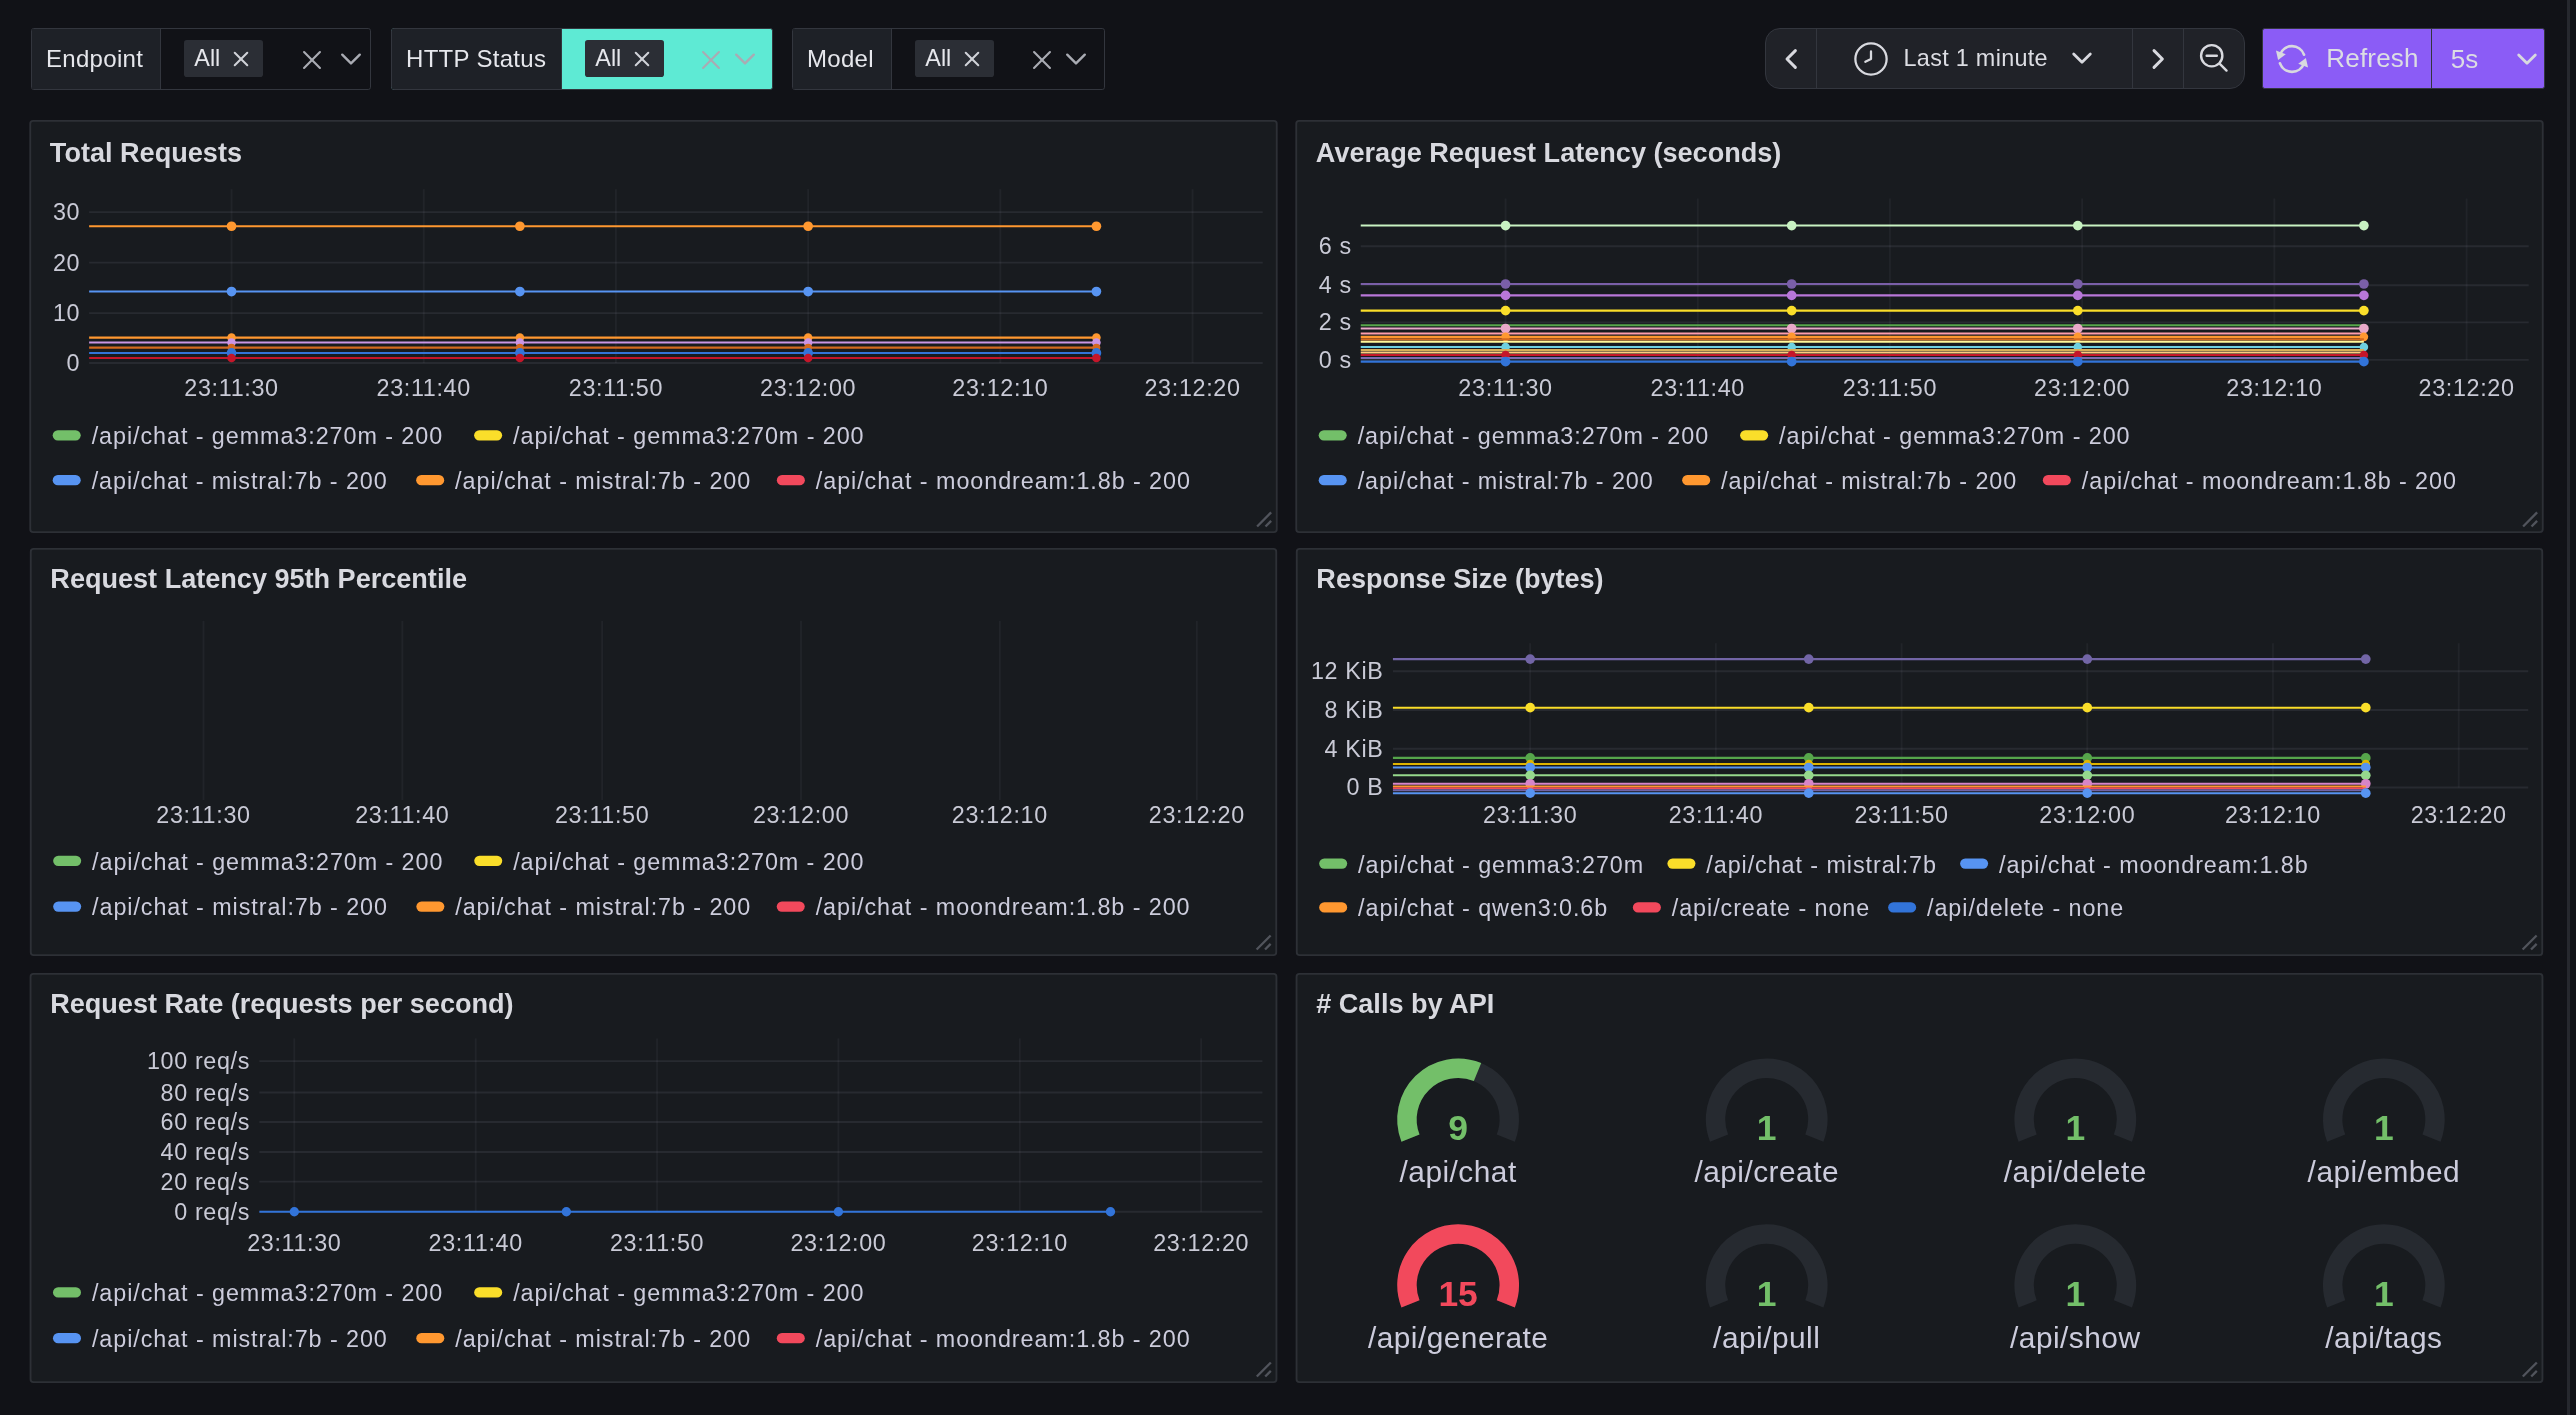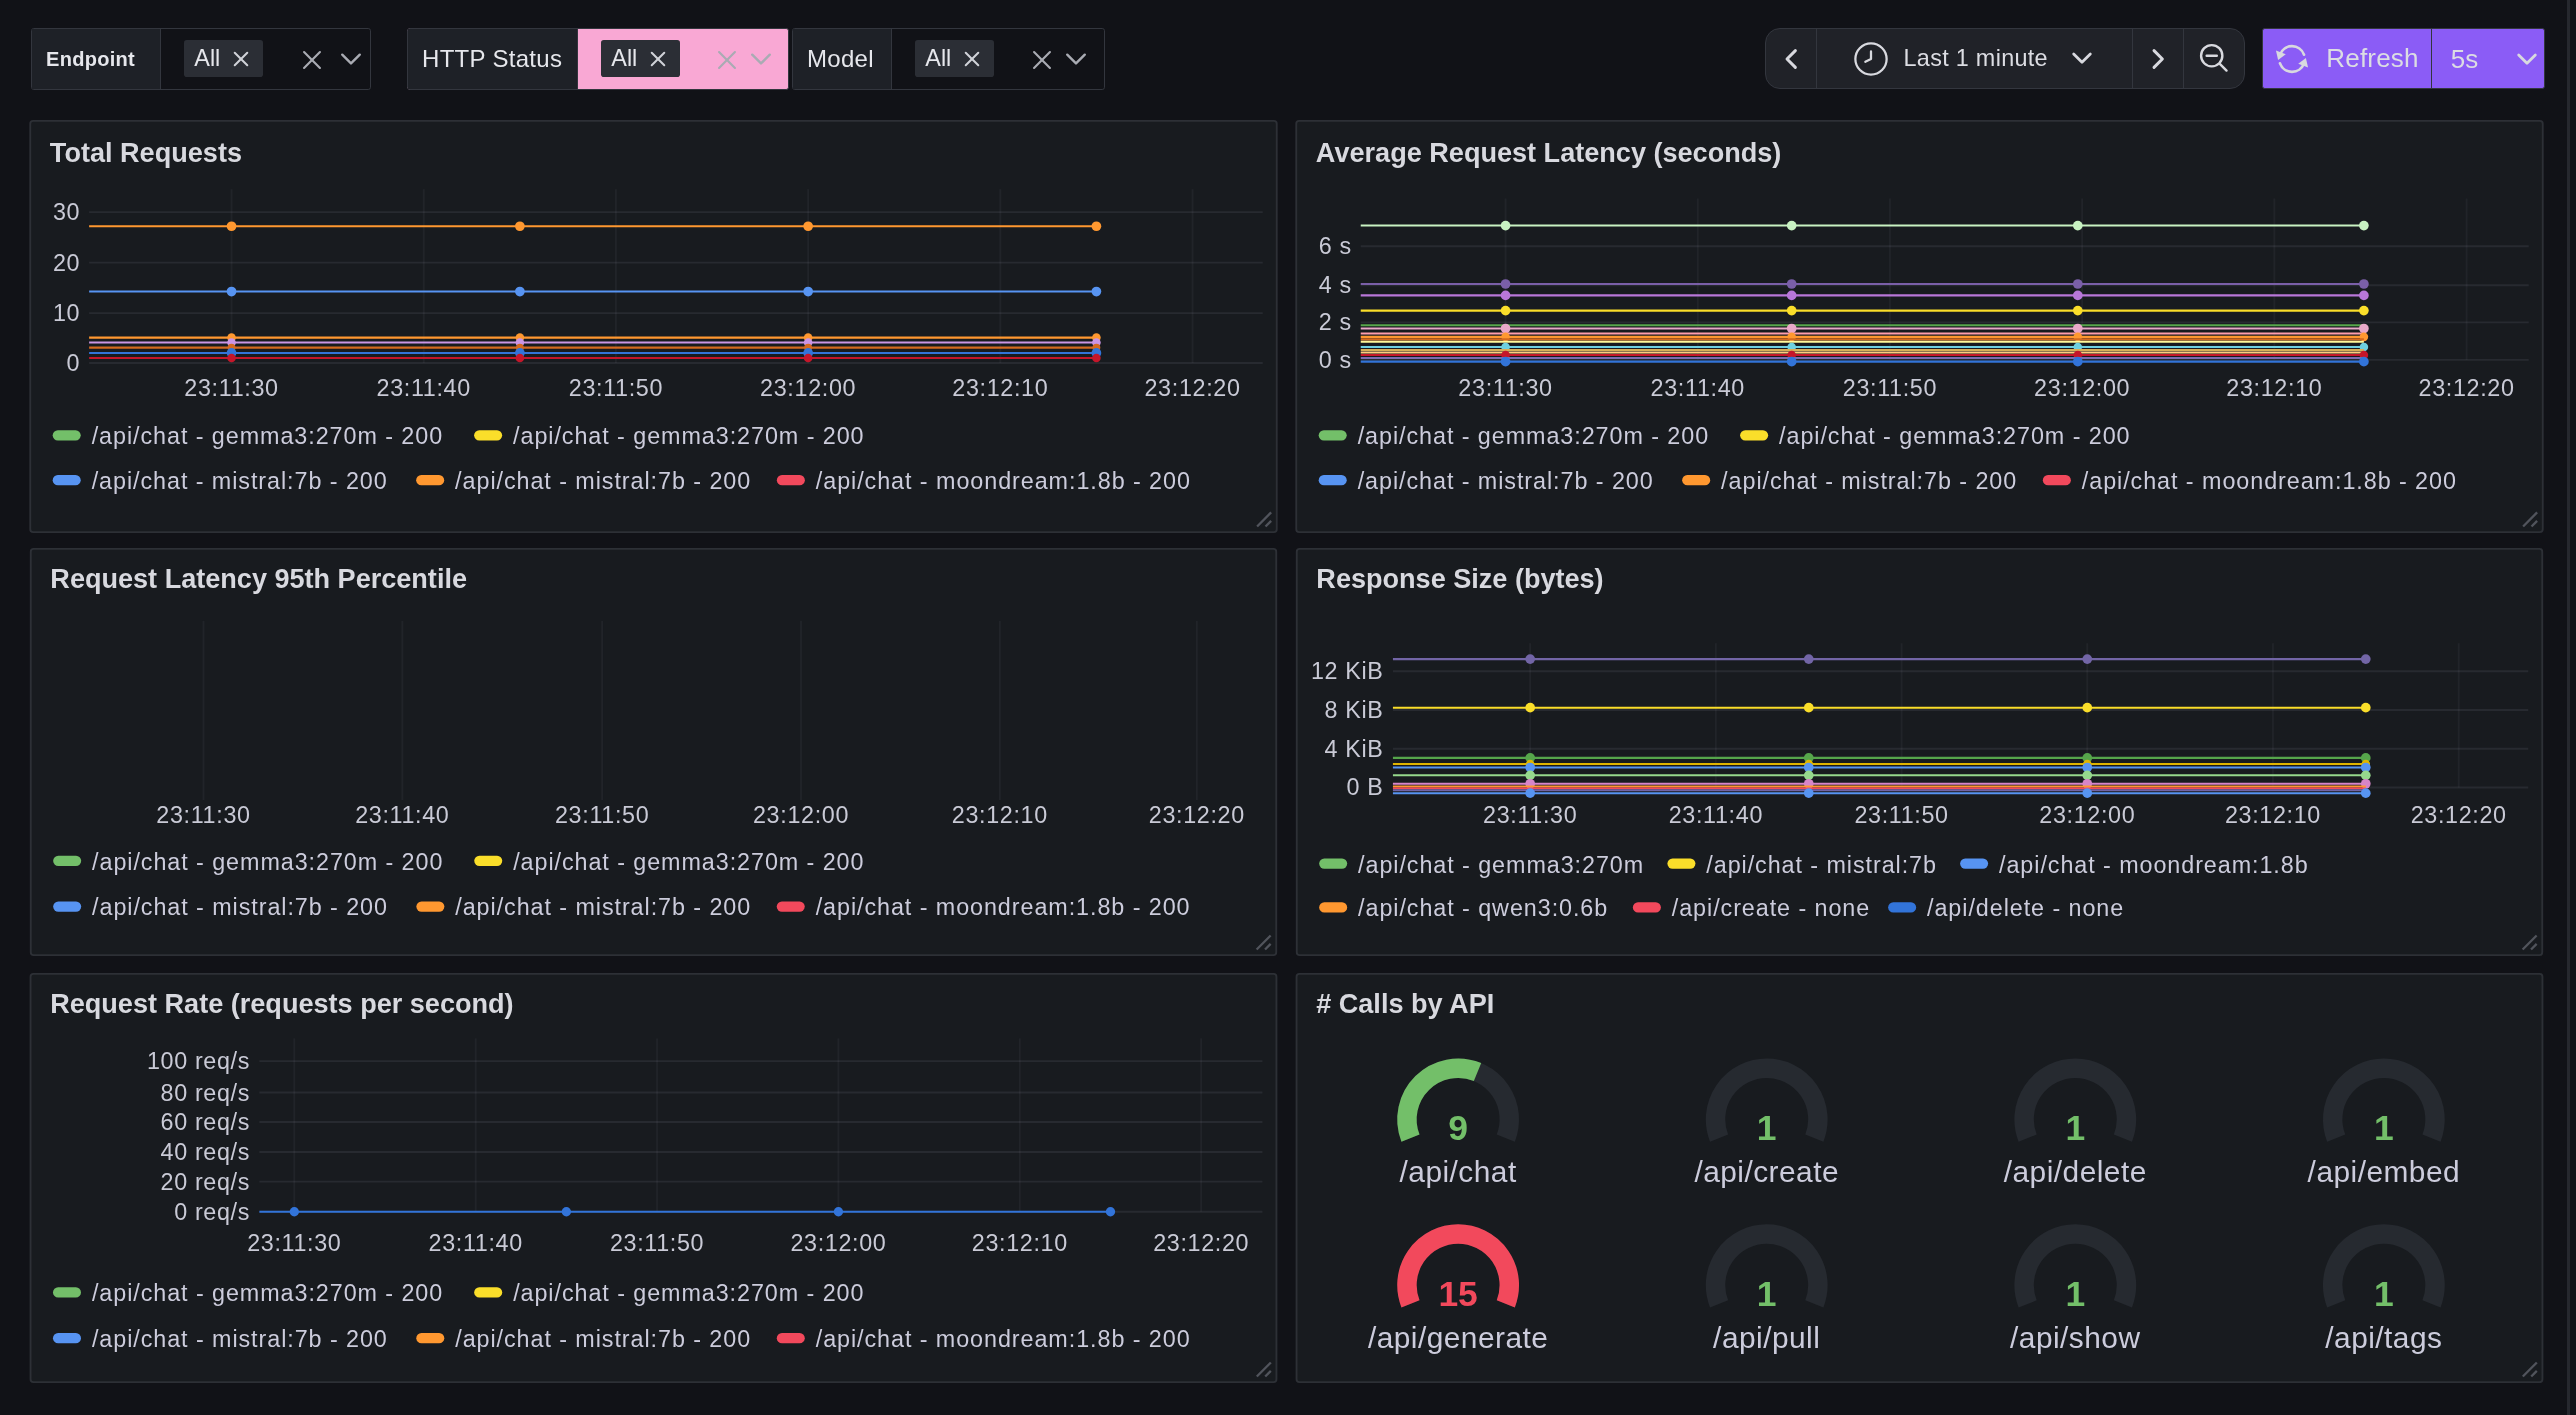--- a/index.html
+++ b/index.html
@@ -1,37 +1,37 @@
 <!DOCTYPE html>
 <html style="font-size:15px"><head><meta charset="utf-8"><style>
 * { margin:0; padding:0; box-sizing:border-box; }
 html,body { width:2576px; height:1415px; background:#111217; font-family:"Liberation Sans", sans-serif; overflow:hidden; }
 </style></head>
 <body>
 <div style="position:absolute;left:2567px;top:0;width:2.8px;height:1415px;background:#26282e;"></div>
 <div style="position:absolute;left:31px;top:28px;width:340px;height:62px;border:1.9px solid #33363e;border-radius:2.8px;background:#111217;">
     <div style="position:absolute;left:0;top:0;bottom:0;width:129px;background:#1e2127;border-right:1.9px solid #33363e;display:flex;align-items:center;">
-      <span style="margin-left:14px;font-size:20px;font-weight:700;color:#e6e7ec;letter-spacing:0.3px;">Endpoint</span>
+      <span style="margin-left:14px;font-size:24px;font-weight:400;color:#e6e7ec;letter-spacing:0.3px;">Endpoint</span>
     </div>
     <div style="position:absolute;left:152px;top:11.2px;height:37px;background:#2b2e35;border-radius:2.8px;display:flex;align-items:center;padding:0 10.3px;">
       <span style="font-size:23.4px;color:#e6e7ec;">All</span>
       <svg width="24" height="24" style="margin-left:8.4px" viewBox="0 0 26 26">
         <line x1="6.2" y1="6.2" x2="19.8" y2="19.8" stroke="#d0d2d8" stroke-width="2.2" stroke-linecap="round"></line>
         <line x1="6.2" y1="19.8" x2="19.8" y2="6.2" stroke="#d0d2d8" stroke-width="2.2" stroke-linecap="round"></line>
       </svg>
     </div>
     <svg style="position:absolute;left:266px;top:17px" width="28" height="28" viewBox="0 0 30 30">
       <line x1="6.5" y1="6.5" x2="23.5" y2="23.5" stroke="#a9abb3" stroke-width="2.3" stroke-linecap="round"></line>
       <line x1="6.5" y1="23.5" x2="23.5" y2="6.5" stroke="#a9abb3" stroke-width="2.3" stroke-linecap="round"></line>
     </svg>
     <svg style="position:absolute;left:305px;top:18.7px" width="28" height="24" viewBox="0 0 30 26">
       <polyline points="5.5,7.25 15,16.75 24.5,7.25" fill="none" stroke="#a9abb3" stroke-width="2.6" stroke-linecap="round" stroke-linejoin="round"></polyline>
     </svg>
   </div>
-<div style="position:absolute;left:407px;top:28px;width:382px;height:62px;border:1.9px solid #33363e;border-radius:2.8px;background:#f9a8d4;">
+<div style="position:absolute;left:391px;top:28px;width:382px;height:62px;border:1.9px solid #33363e;border-radius:2.8px;background:#5eead4;">
     <div style="position:absolute;left:0;top:0;bottom:0;width:170px;background:#1e2127;border-right:1.9px solid #33363e;display:flex;align-items:center;">
       <span style="margin-left:14px;font-size:24px;font-weight:500;color:#e6e7ec;letter-spacing:0.3px;">HTTP Status</span>
     </div>
     <div style="position:absolute;left:193px;top:11.2px;height:37px;background:#2b2e35;border-radius:2.8px;display:flex;align-items:center;padding:0 10.3px;">
       <span style="font-size:23.4px;color:#e6e7ec;">All</span>
       <svg width="24" height="24" style="margin-left:8.4px" viewBox="0 0 26 26">
         <line x1="6.2" y1="6.2" x2="19.8" y2="19.8" stroke="#d0d2d8" stroke-width="2.2" stroke-linecap="round"></line>
         <line x1="6.2" y1="19.8" x2="19.8" y2="6.2" stroke="#d0d2d8" stroke-width="2.2" stroke-linecap="round"></line>
       </svg>
     </div>

